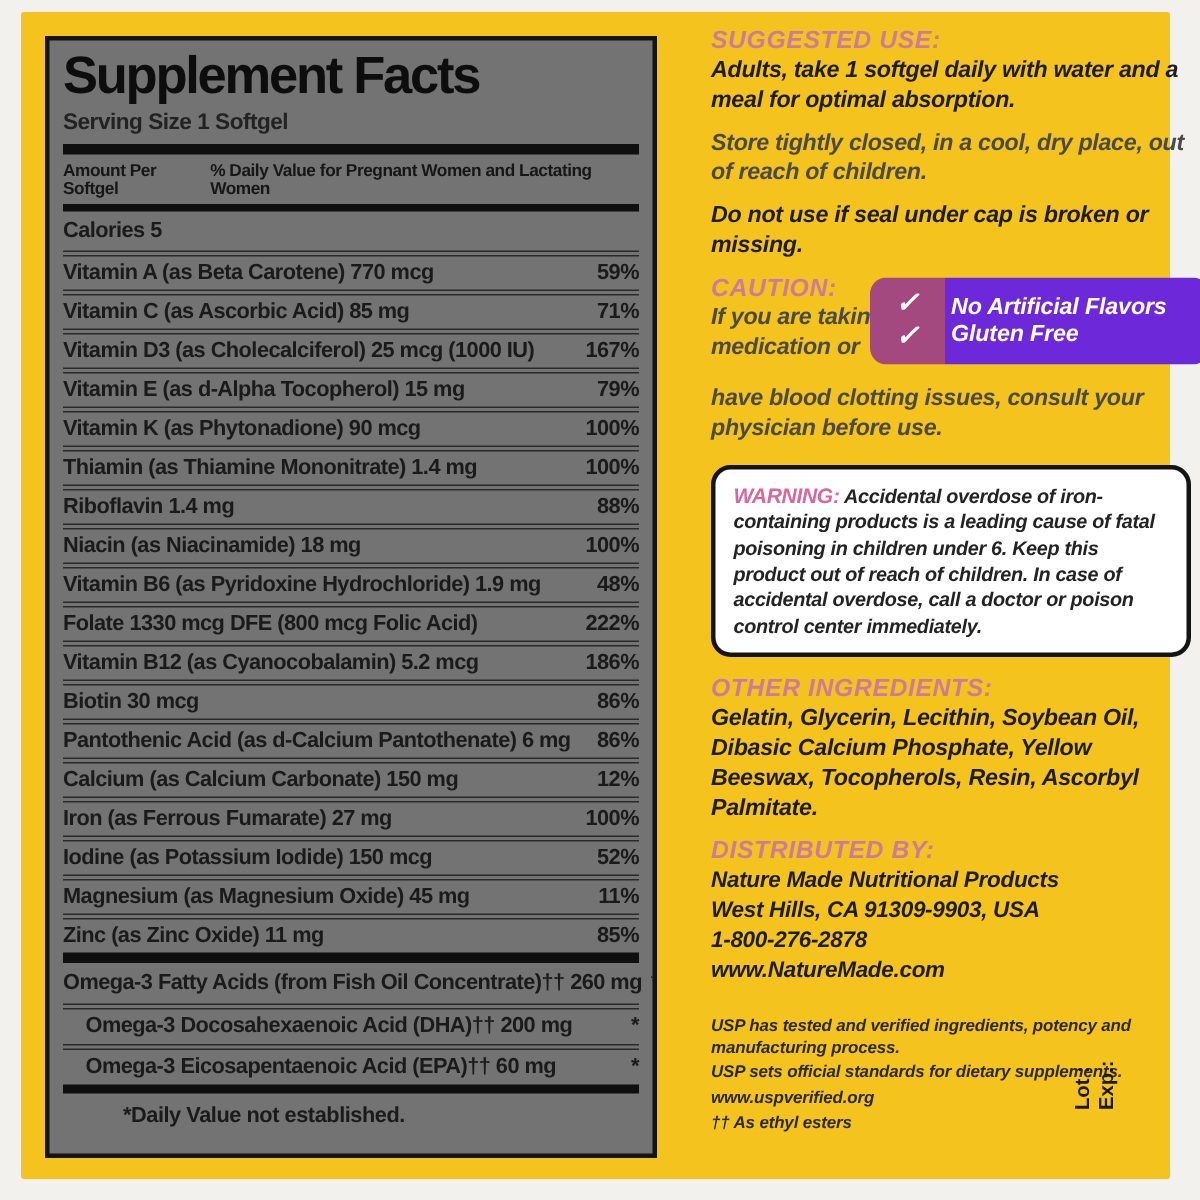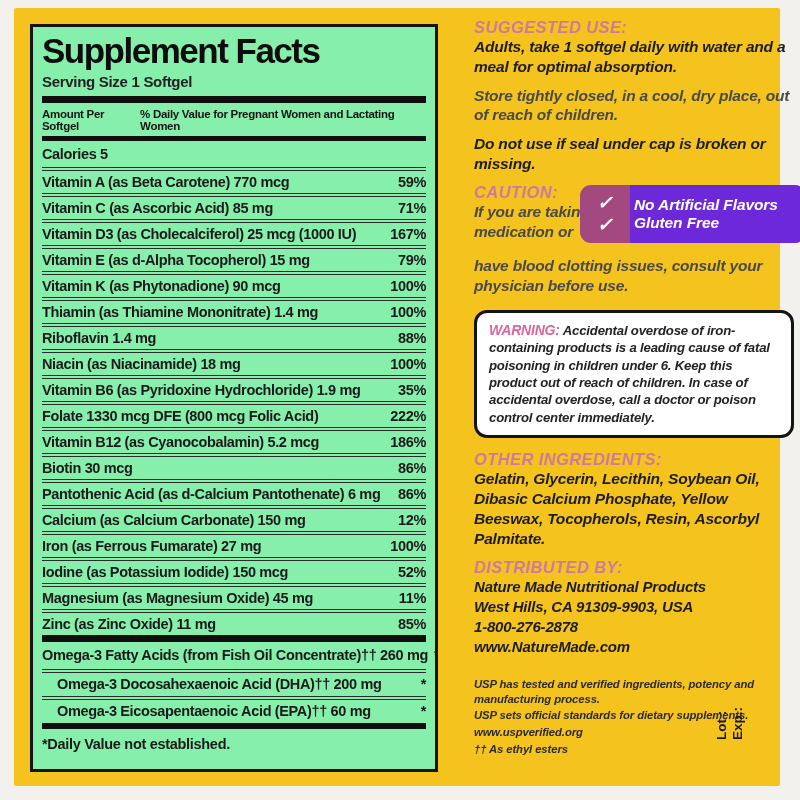--- a/index.html
+++ b/index.html
@@ -15,21 +15,21 @@
     position: absolute; left: 14px; top: 8px;
     width: 766px; height: 778px;
     background: #f5c31d;
     border-radius: 2px;
   }
 
   
   .facts-panel {
     position: absolute; left: 16px; top: 16px;
     width: 408px; height: 748px;
-    background: #86efac;
+    background: #737373;
     border: 3px solid #141414;
     padding: 6px 9px 4px 9px;
     overflow: hidden;
   }
   .facts-title {
     font-size: 35px; font-weight: bold; letter-spacing: -1.5px;
     line-height: 1.05; color: #0d0d0d;
   }
   .serving {
     font-size: 15px; font-weight: 700; letter-spacing: -0.3px;
@@ -50,21 +50,21 @@
     font-size: 14.5px; font-weight: 600; letter-spacing: -0.35px;
     color: #1a1a1a;
   }
   .s-row + .s-row { border-top: 4px double #2a2a2a; }
   .s-row .dv { font-weight: 700; padding-left: 6px; white-space: nowrap; }
   .s-row.indent .nm { padding-left: 15px; }
   .s-row .nm { white-space: nowrap; }
   .omega-rows .s-row { height: 27px; }
   .footnote {
     font-size: 14.5px; font-weight: 700; letter-spacing: -0.3px;
-    padding-top: 7px; color: #1a1a1a;
+    padding-top: 7px; color: #1a1a1a; margin-left: 40px;
   }
 
   
   .right-col {
     position: absolute; left: 460px; top: 10px; width: 320px; font-style: italic;
   }
   .pink-heading {
     font-size: 16.5px; font-weight: bold; letter-spacing: 0.4px;
     color: #ce7a9e;
   }
@@ -183,21 +183,21 @@
           <span class="dv">88%</span>
         </div>
 
         <div class="s-row">
           <span class="nm">Niacin (as Niacinamide)  18 mg</span>
           <span class="dv">100%</span>
         </div>
 
         <div class="s-row">
           <span class="nm">Vitamin B6 (as Pyridoxine Hydrochloride)  1.9 mg</span>
-          <span class="dv">35%</span>
+          <span class="dv">48%</span>
         </div>
 
         <div class="s-row">
           <span class="nm">Folate  1330 mcg DFE (800 mcg Folic Acid)</span>
           <span class="dv">222%</span>
         </div>
 
         <div class="s-row">
           <span class="nm">Vitamin B12 (as Cyanocobalamin)  5.2 mcg</span>
           <span class="dv">186%</span>

